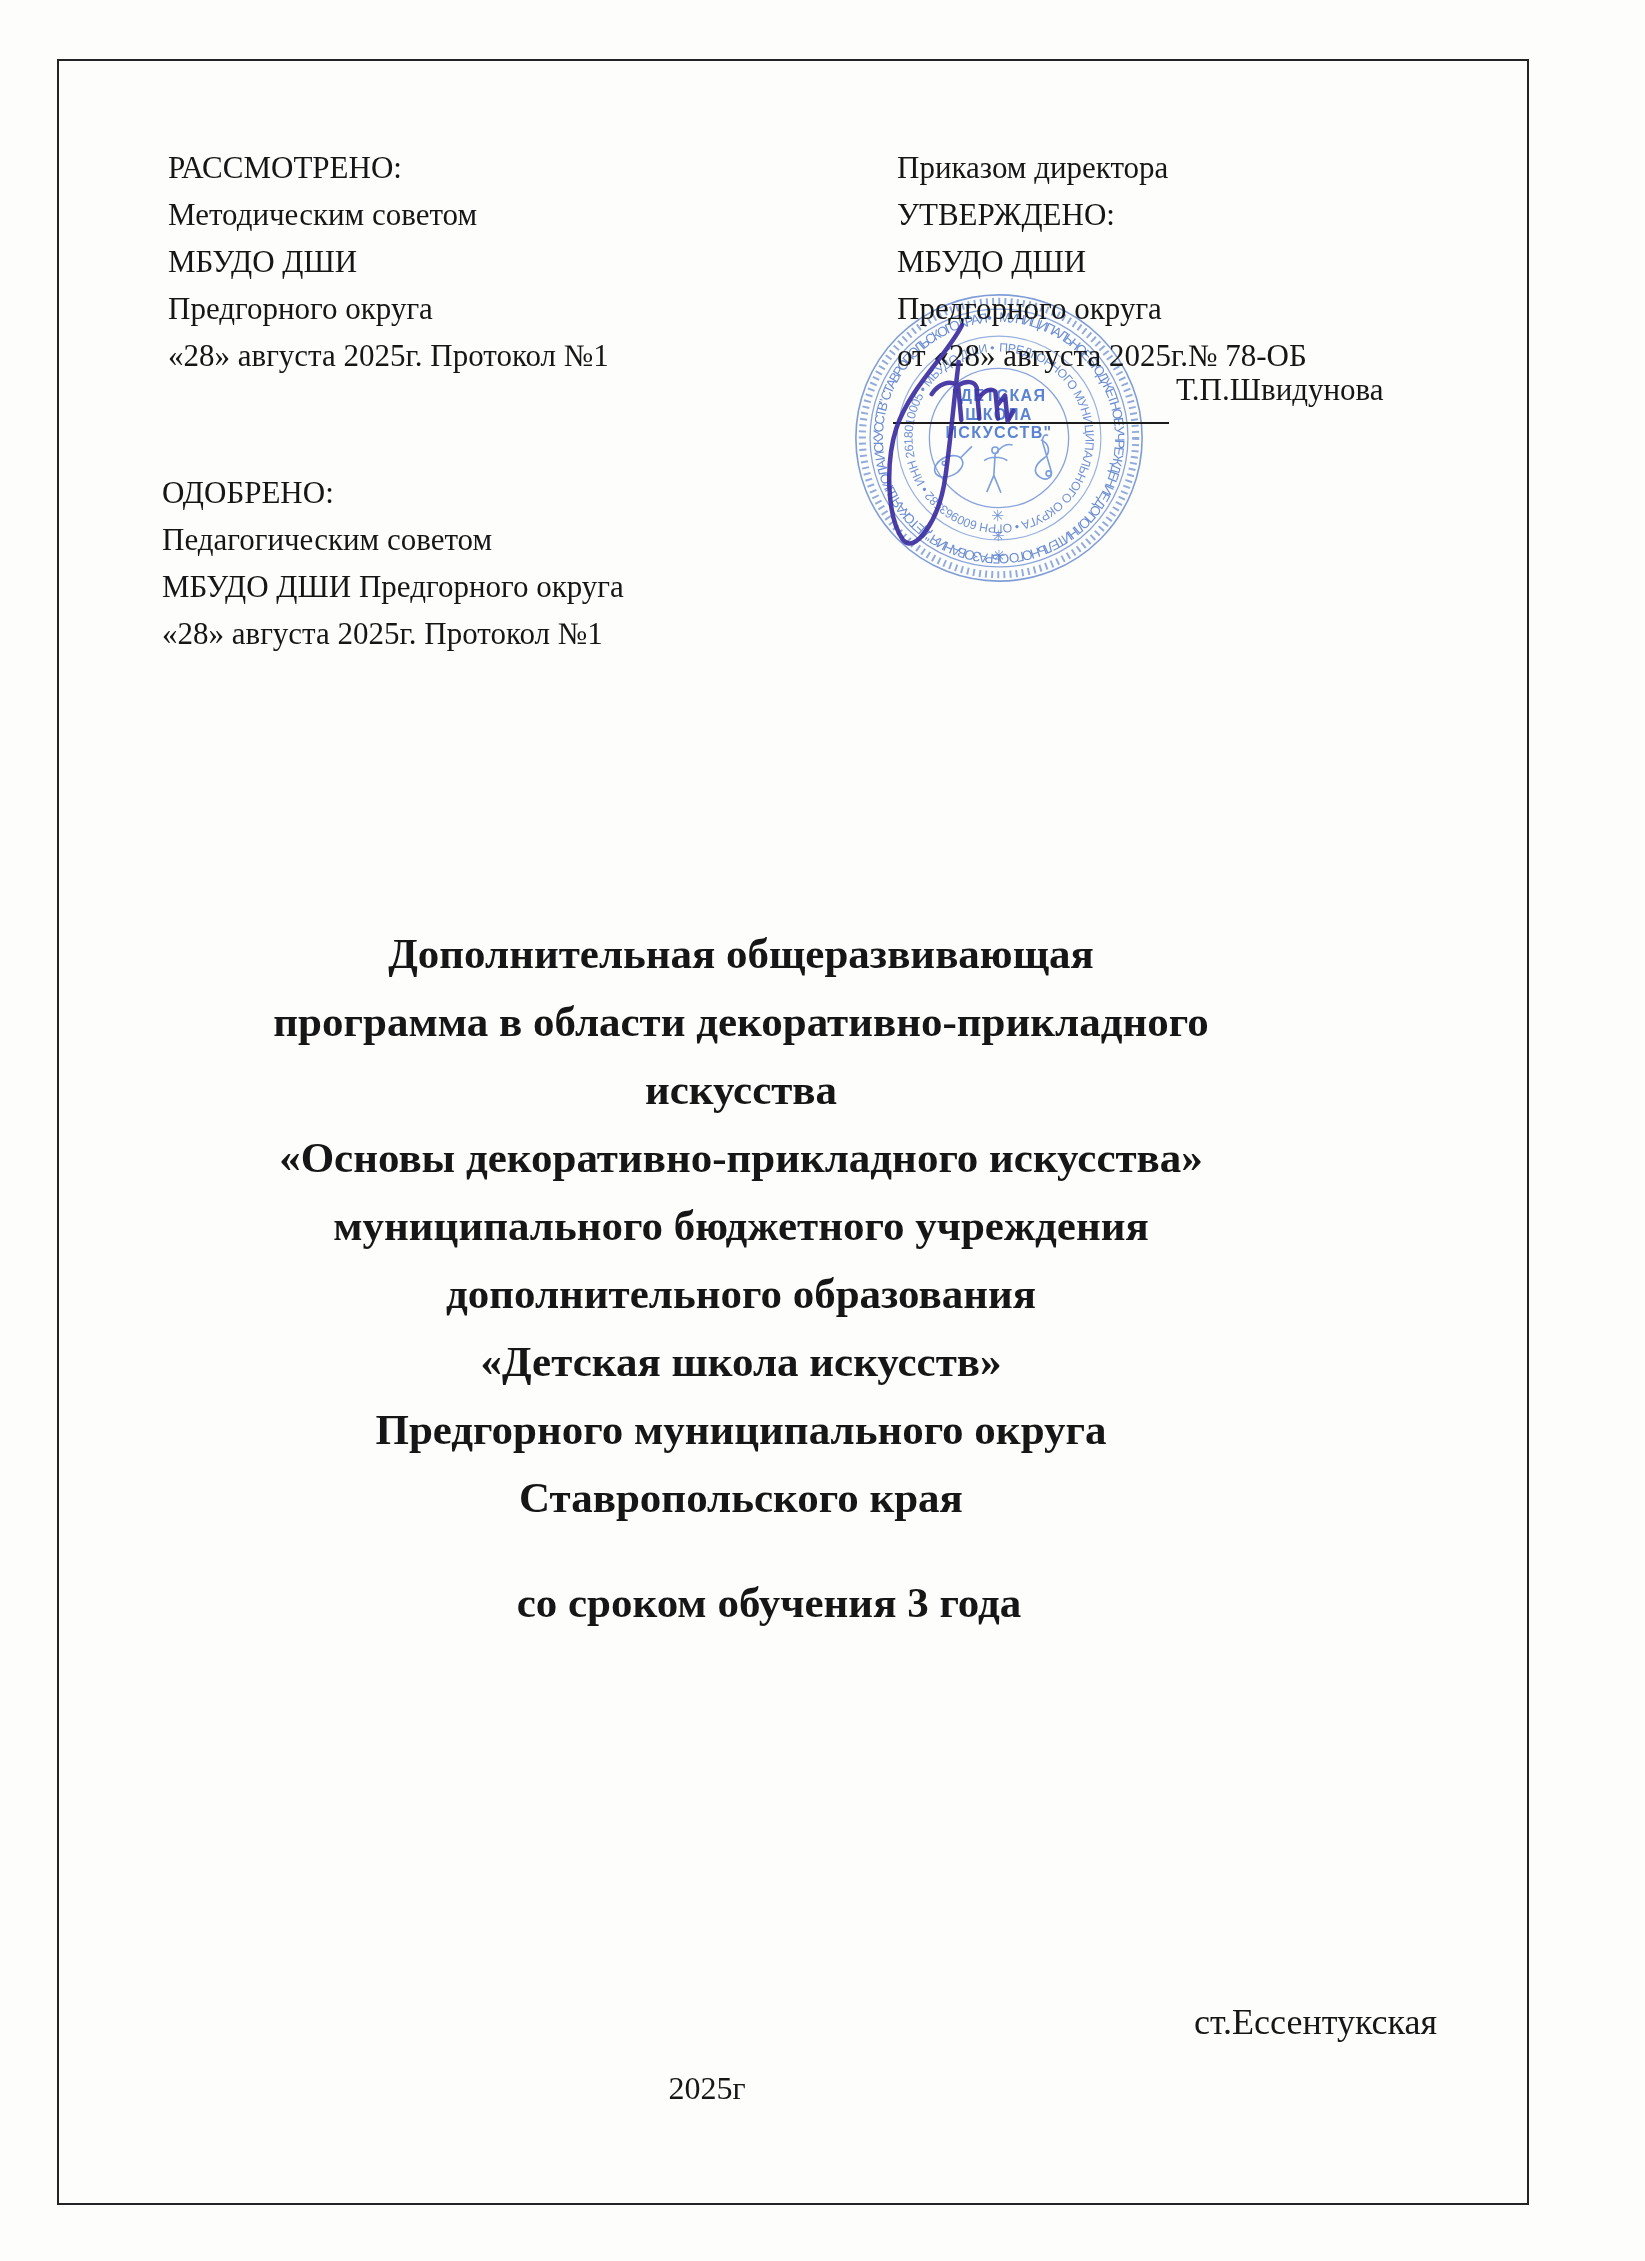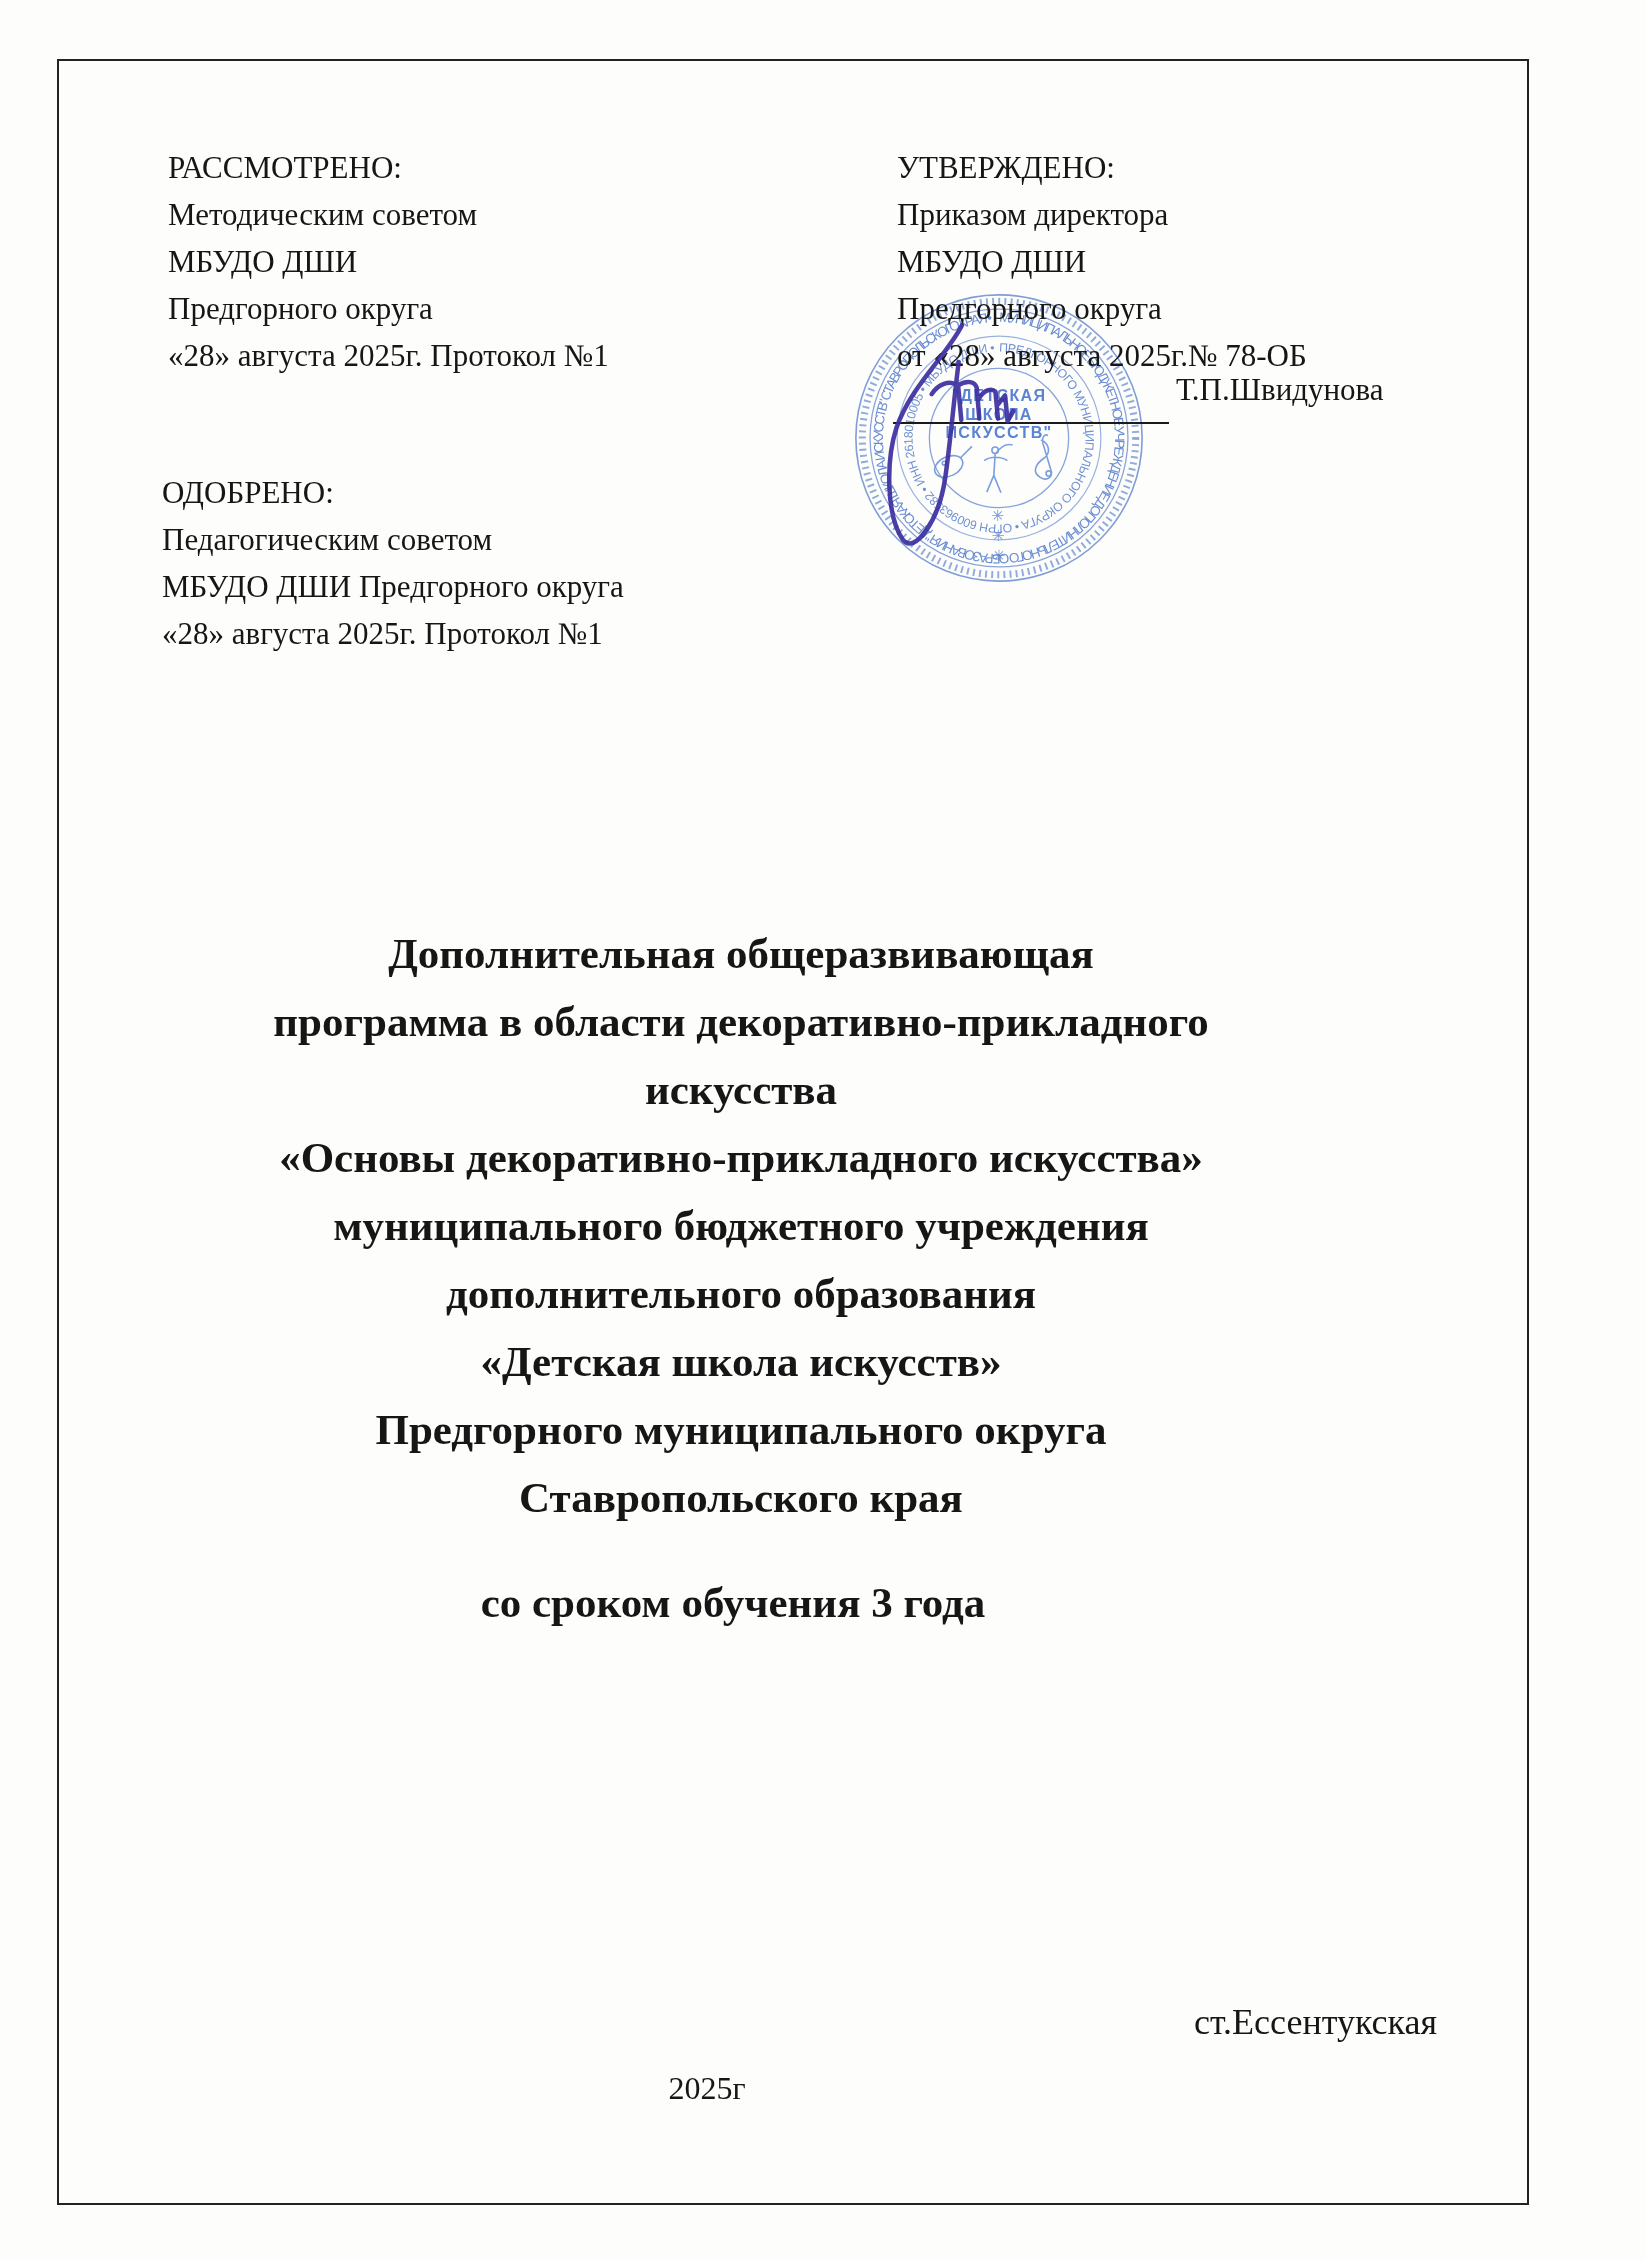--- a/index.html
+++ b/index.html
@@ -10,21 +10,21 @@
   .approval{position:absolute;font-size:31px;line-height:47px;white-space:nowrap;z-index:3;}
   .blk-reviewed{left:168px;top:144px;}
   .blk-approved{left:897px;top:144px;}
   .blk-endorsed{left:162px;top:469px;}
   .sig-underline{position:absolute;left:893px;top:422px;width:276px;height:0;
        border-top:2.6px solid #1b1b1b;z-index:2;}
   .sig-name{position:absolute;left:1176px;top:372px;font-size:31px;white-space:nowrap;z-index:3;}
   .title-wrap{position:absolute;left:57px;top:920px;width:1368px;text-align:center;
        font-weight:bold;font-size:43px;line-height:68px;z-index:3;}
   .duration{position:absolute;left:57px;top:1578px;width:1352px;text-align:center;
-       font-weight:bold;font-size:43px;z-index:3;}
+       font-weight:bold;font-size:43px;z-index:3;padding-left:36px;}
   .footer-place{position:absolute;left:57px;top:2001px;width:1380px;text-align:right;font-size:36px;}
   .footer-year{position:absolute;left:57px;top:2070px;width:1300px;text-align:center;font-size:32px;}
   .stamp-svg{position:absolute;left:852px;top:291px;width:294px;height:294px;z-index:1;opacity:.93;}
   .sign-svg{position:absolute;left:877px;top:309px;width:148px;height:245px;z-index:4;}
   .seal-ring-text{font-family:"Liberation Sans","DejaVu Sans",sans-serif;fill:#4a74ca;}
   .seal-center{font-family:"Liberation Sans","DejaVu Sans",sans-serif;font-weight:700;
        fill:#4f7ad0;letter-spacing:2px;}
 </style>
 </head>
 <body>
@@ -33,22 +33,22 @@
 
 <div class="approval blk-reviewed">
   <div>РАССМОТРЕНО:</div>
   <div>Методическим советом</div>
   <div>МБУДО ДШИ</div>
   <div>Предгорного округа</div>
   <div>«28» августа 2025г. Протокол №1</div>
 </div>
 
 <div class="approval blk-approved">
+  <div>Приказом директора</div>
   <div>УТВЕРЖДЕНО:</div>
-  <div>Приказом директора</div>
   <div>МБУДО ДШИ</div>
   <div>Предгорного округа</div>
   <div>от «28» августа 2025г.№ 78-ОБ</div>
 </div>
 
 <div class="sig-underline"></div>
 <div class="sig-name">Т.П.Швидунова</div>
 
 <div class="approval blk-endorsed">
   <div>ОДОБРЕНО:</div>

